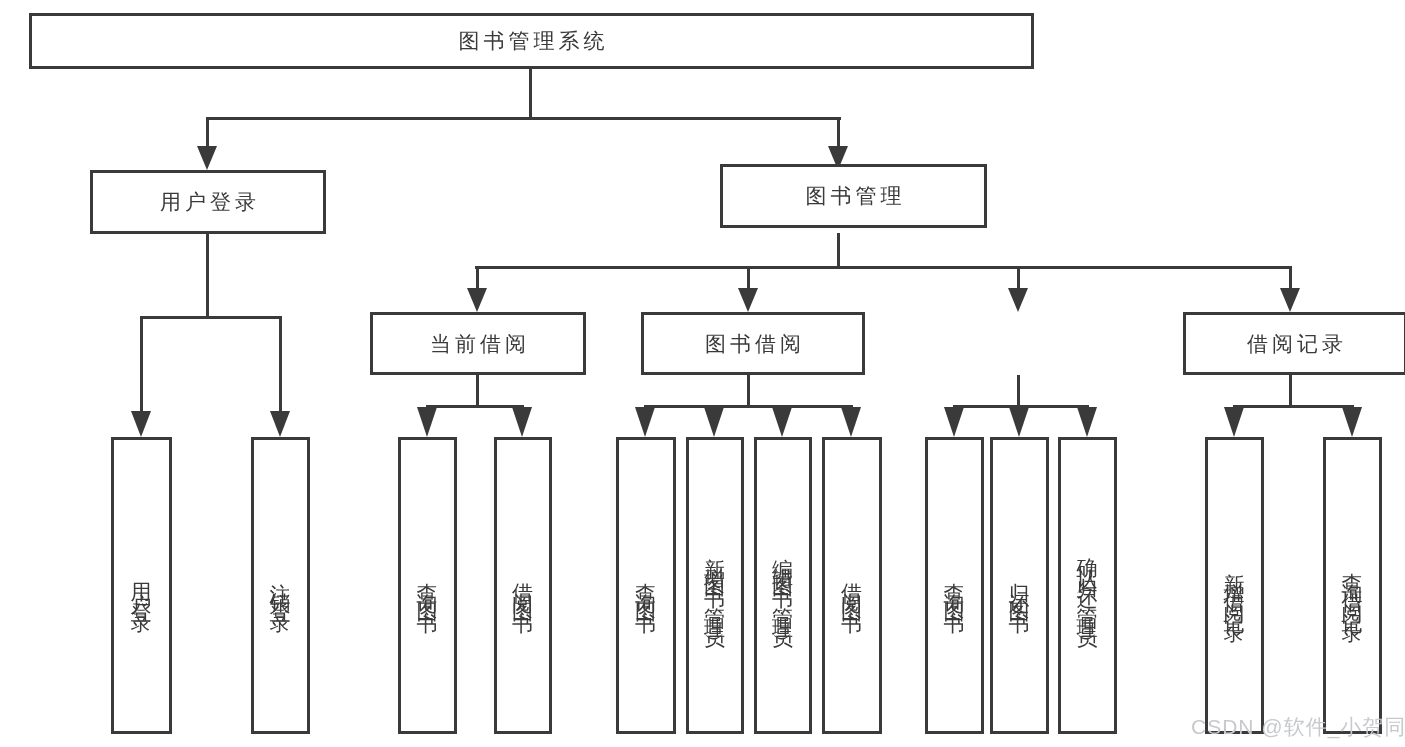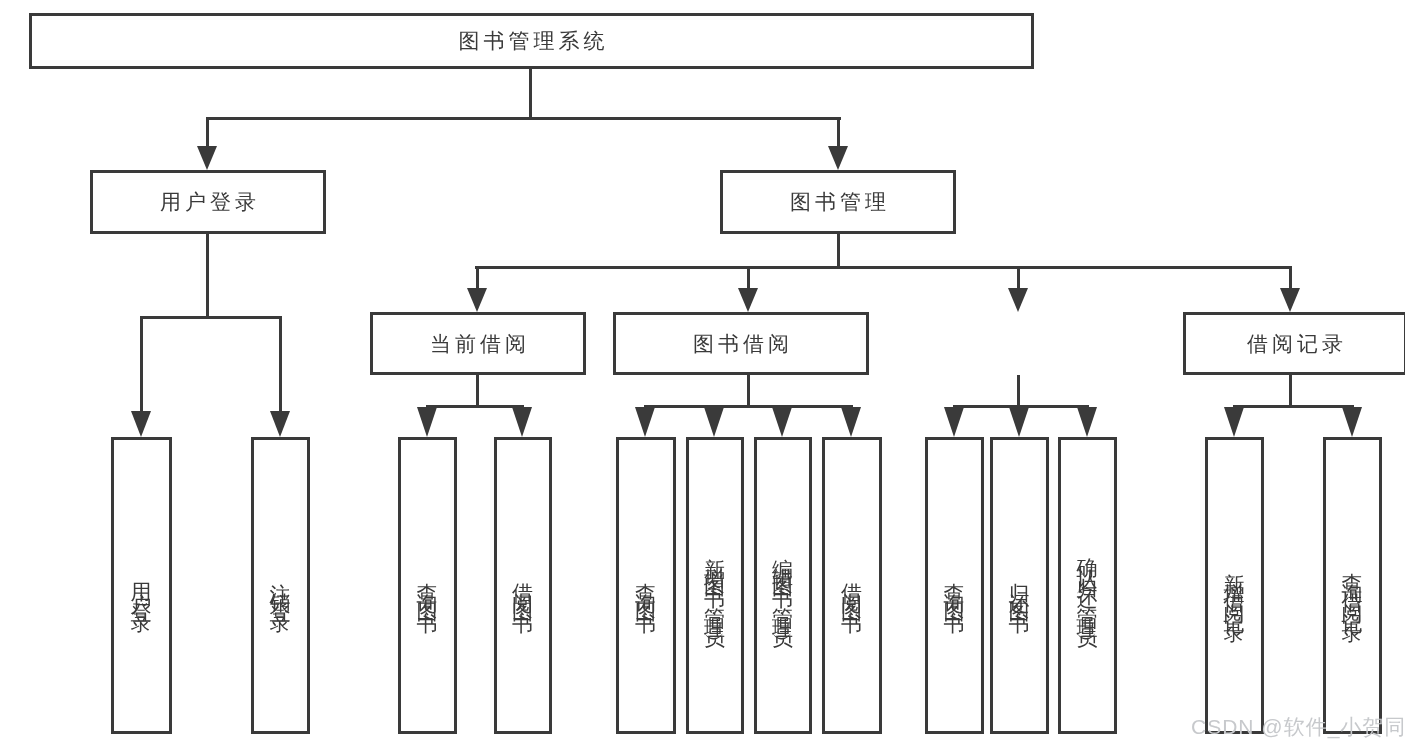--- a/index.html
+++ b/index.html
@@ -112,28 +112,28 @@
   <div class="arrow" style="left:1216px;top:407px;border-top-width:30px"></div>
   <div class="arrow" style="left:1334px;top:407px;border-top-width:30px"></div>
 
   <div class="node" style="left:21px;top:13px;width:1005px;height:56px">
     <span class="lbl">图书管理系统</span>
   </div>
 
   <div class="node" style="left:82px;top:170px;width:236px;height:64px">
     <span class="lbl">用户登录</span>
   </div>
-  <div class="node" style="left:712px;top:170px;width:236px;height:64px">
+  <div class="node" style="left:712px;top:164px;width:267px;height:64px">
     <span class="lbl">图书管理</span>
   </div>
 
   <div class="node" style="left:362px;top:312px;width:216px;height:63px">
     <span class="lbl">当前借阅</span>
   </div>
-  <div class="node" style="left:605px;top:312px;width:256px;height:63px">
+  <div class="node" style="left:633px;top:312px;width:224px;height:63px">
     <span class="lbl">图书借阅</span>
   </div>
   <div class="node" style="left:1175px;top:312px;width:224px;height:63px">
     <span class="lbl">借阅记录</span>
   </div>
 
   <div class="node" style="left:103px;top:437px;width:61px;height:297px">
     <span class="vlbl">用户登录</span>
   </div>
   <div class="node" style="left:243px;top:437px;width:59px;height:297px">

